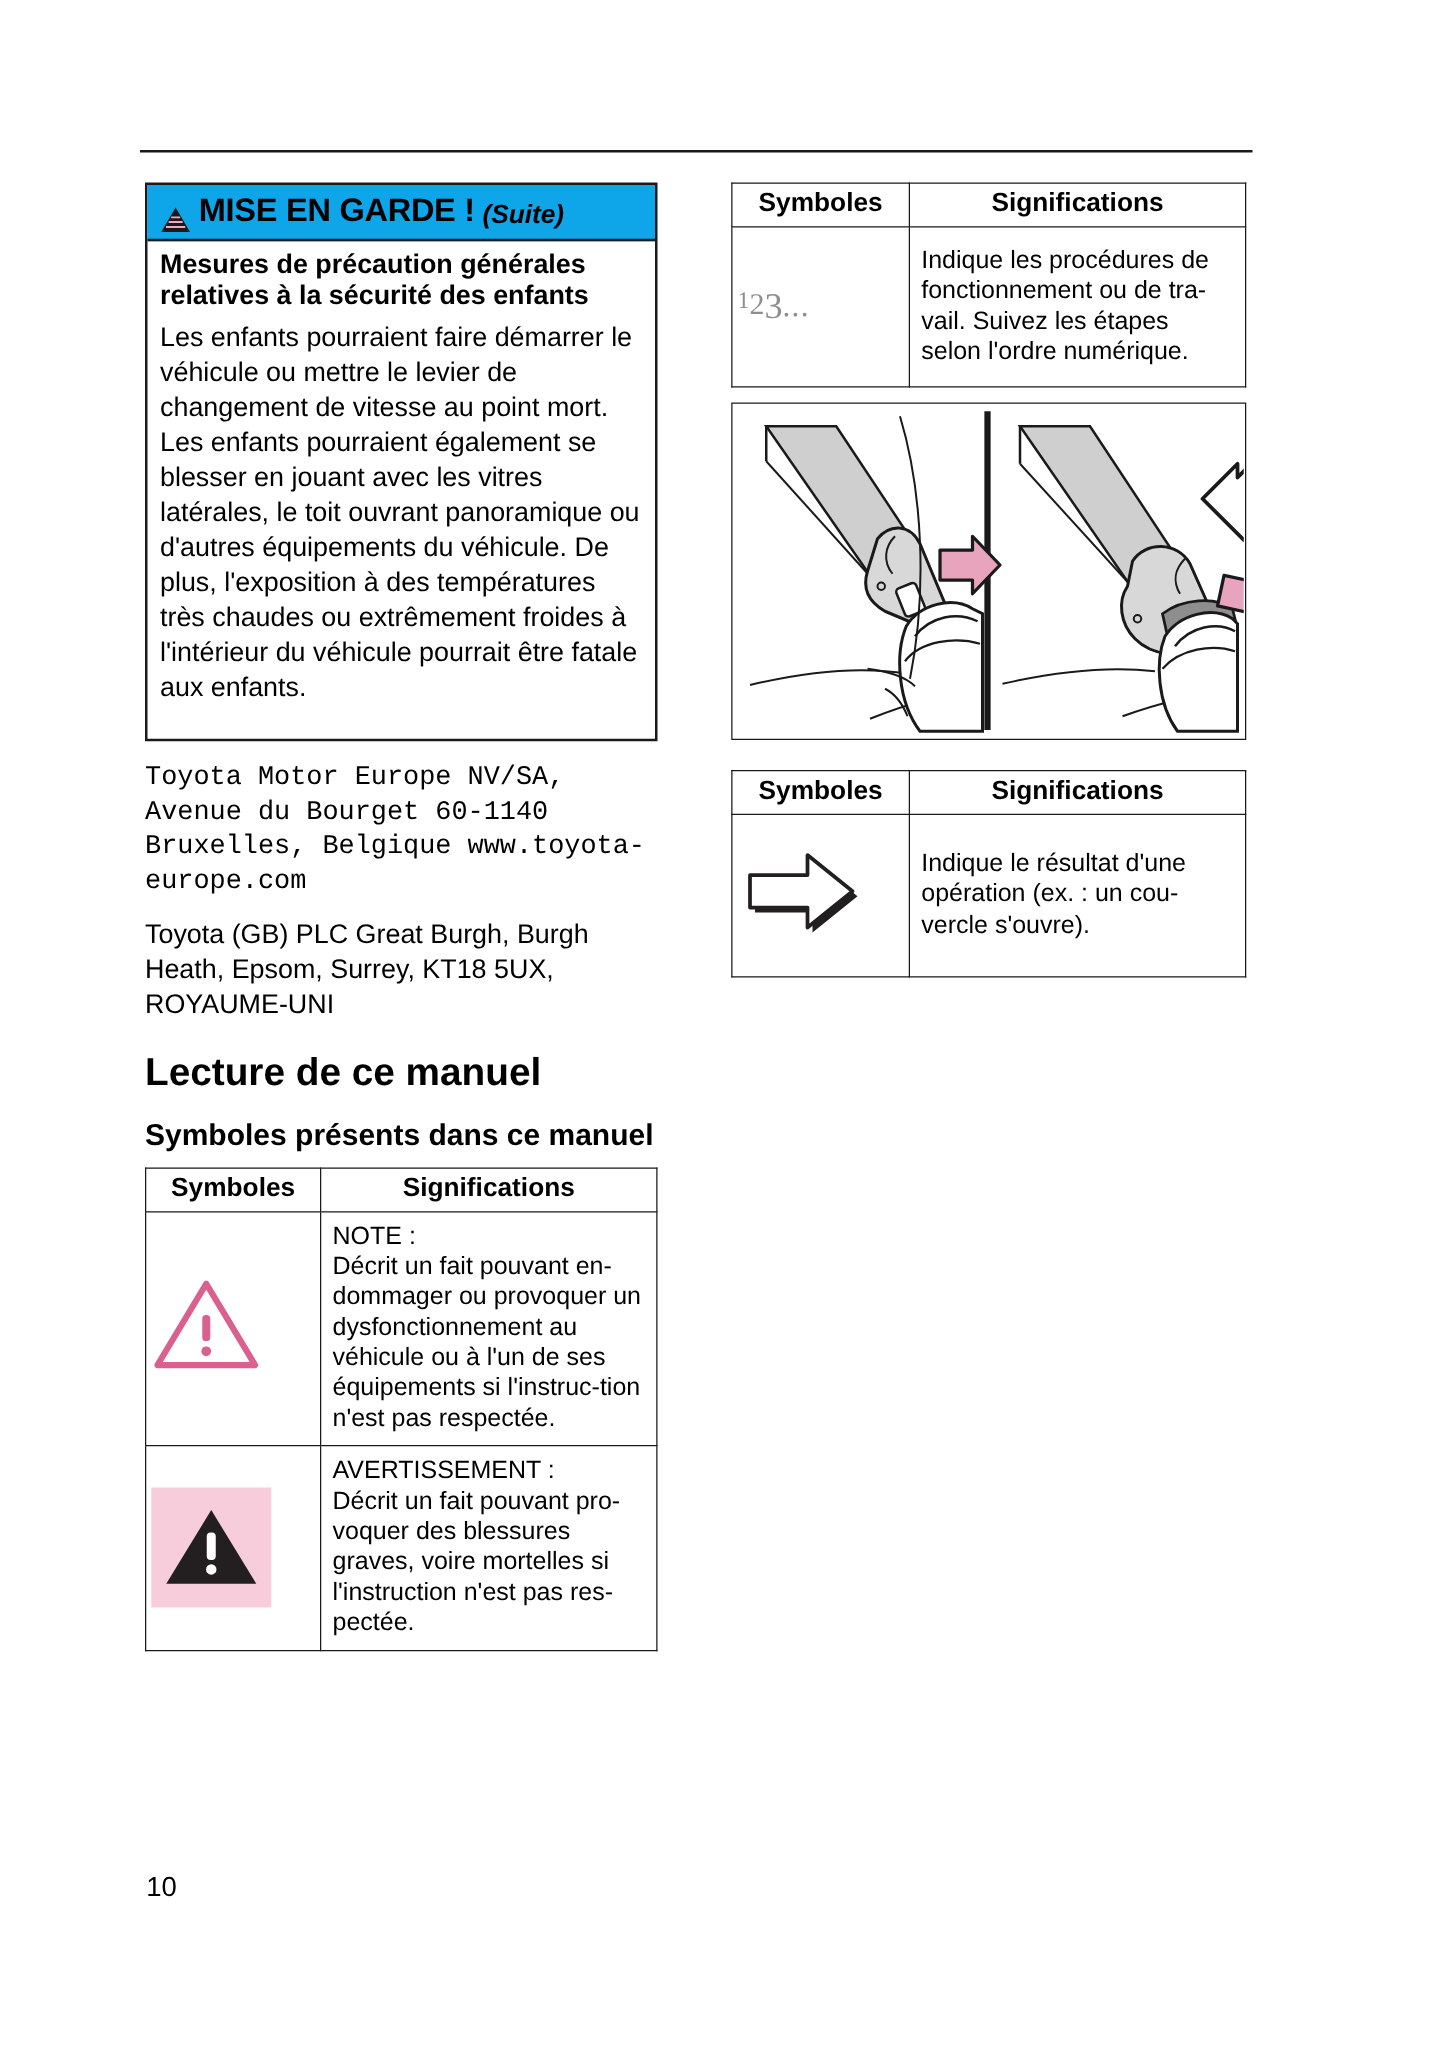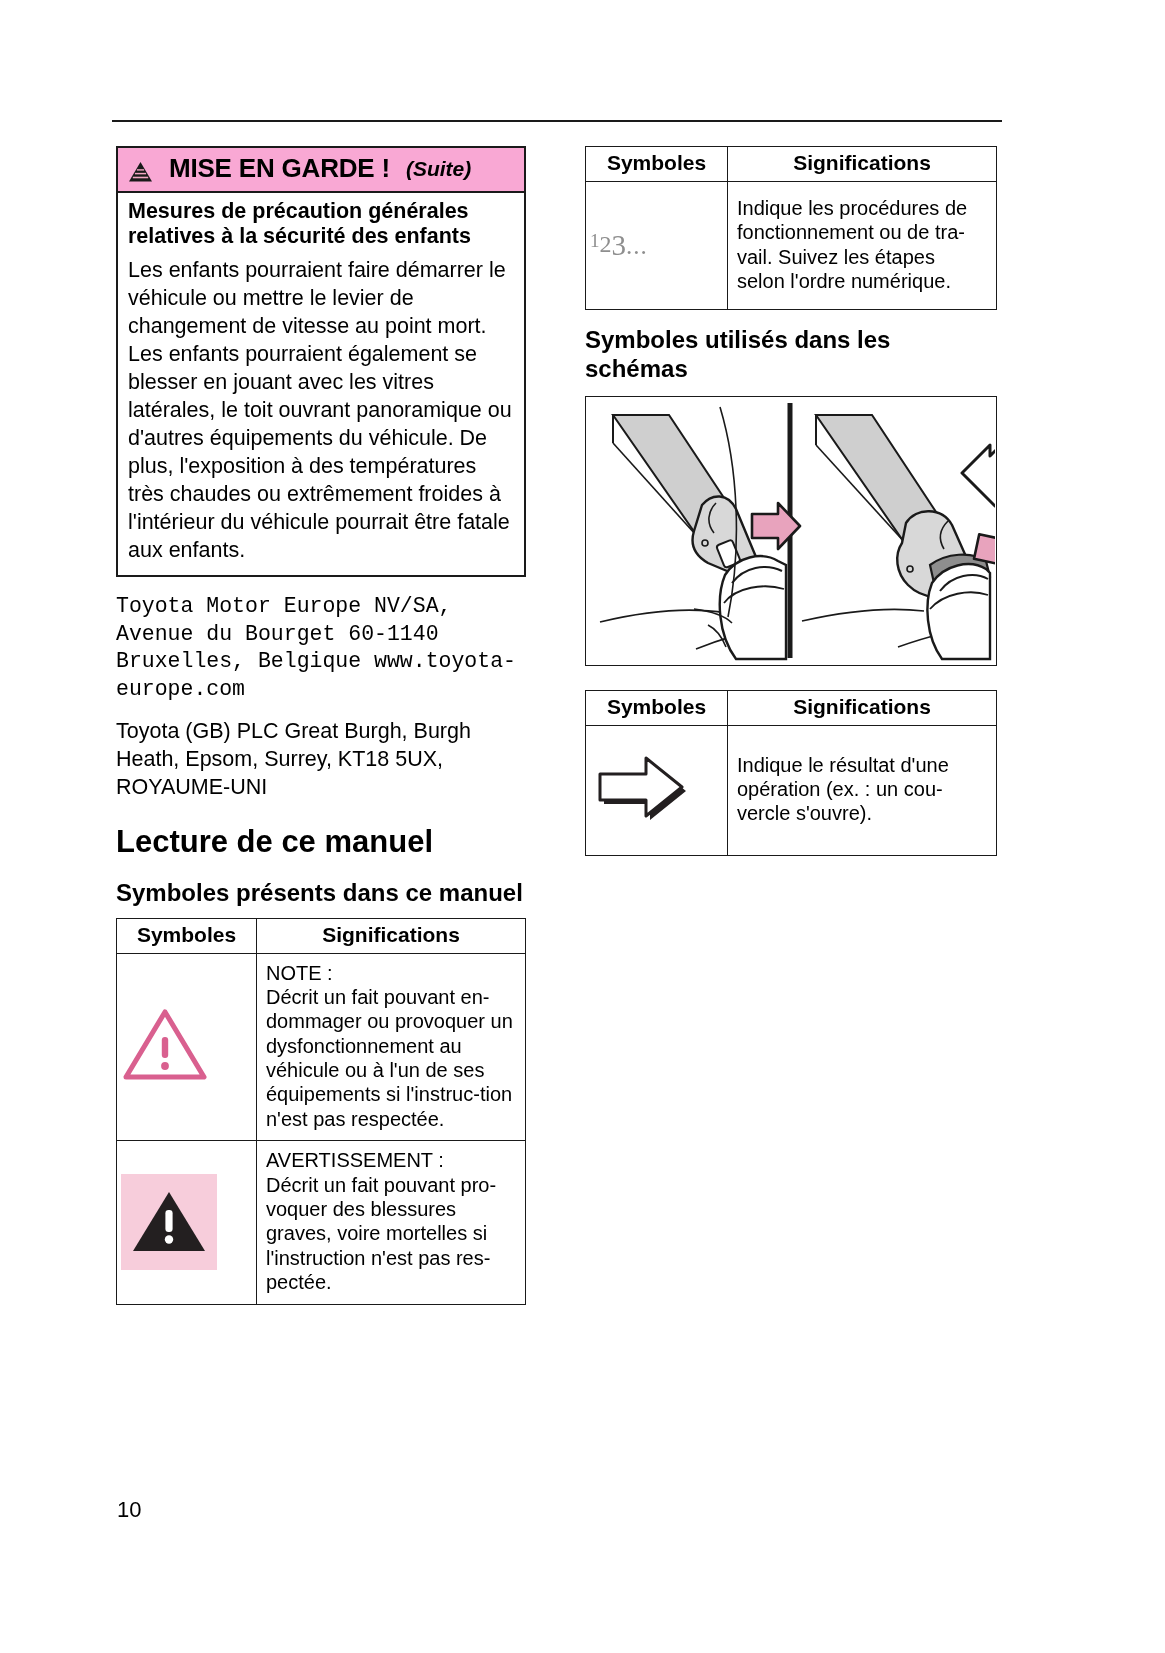--- a/index.html
+++ b/index.html
@@ -44,26 +44,26 @@
     top: 146px;
     width: 412px;
   }
 
   
   .warn-box {
     border: 2px solid #1a1a1a;
     width: 410px;
   }
   .warn-head {
-    background: #f9a8d4;
+    background: #0ea5e9;
     border-bottom: 2px solid #1a1a1a;
     padding: 5px 8px 7px 10px;
     display: flex;
-    align-items: center;
-    gap: 16px;
+    align-items: flex-end;
+    gap: 6px;
   }
   .warn-head .tri-ico {
     position: relative;
     top: 3px;
     flex: 0 0 auto;
   }
   .warn-title {
     font-weight: bold;
     font-size: 26px;
     letter-spacing: -0.2px;
@@ -80,21 +80,21 @@
     font-weight: bold;
     font-size: 21.5px;
     line-height: 1.17;
     margin: 0 0 8px 0;
   }
   .warn-p {
     font-size: 21.5px;
     line-height: 1.3;
     margin: 0 0 10px 0;
   }
-  .warn-p:last-child { margin-bottom: 0; }
+  .warn-p:last-child { margin-bottom: 16px; }
 
   
   .body-p {
     font-size: 21.5px;
     line-height: 1.3;
     margin: 0 0 14px 0;
   }
 
   
   .h1 {
@@ -283,21 +283,20 @@
       <tbody>
         <tr>
           <td class="sym" style="height:128px;">
             <span class="num-seq"><span class="n1">1</span><span class="n2">2</span><span class="n3">3</span><span class="dots">...</span></span>
           </td>
           <td class="sig" style="vertical-align:middle;">Indique les procédures de fonctionnement ou de tra-vail. Suivez les étapes selon l'ordre numérique.</td>
         </tr>
       </tbody>
     </table>
 
-    <h2 class="h2 right-first">Symboles utilisés dans les schémas</h2>
 
     <div class="diagram">
       <svg width="409" height="267" viewBox="0 0 409 267" aria-hidden="true">
 
         <line x1="204" y1="6" x2="204" y2="261" stroke="#1a1a1a" stroke-width="5"></line>
 
         <g>
 
           <path d="M14 225 C60 214 104 210 140 216" fill="none" stroke="#1a1a1a" stroke-width="1.6"></path>
           <path d="M110 252 C140 240 168 232 196 230" fill="none" stroke="#1a1a1a" stroke-width="1.6"></path>

